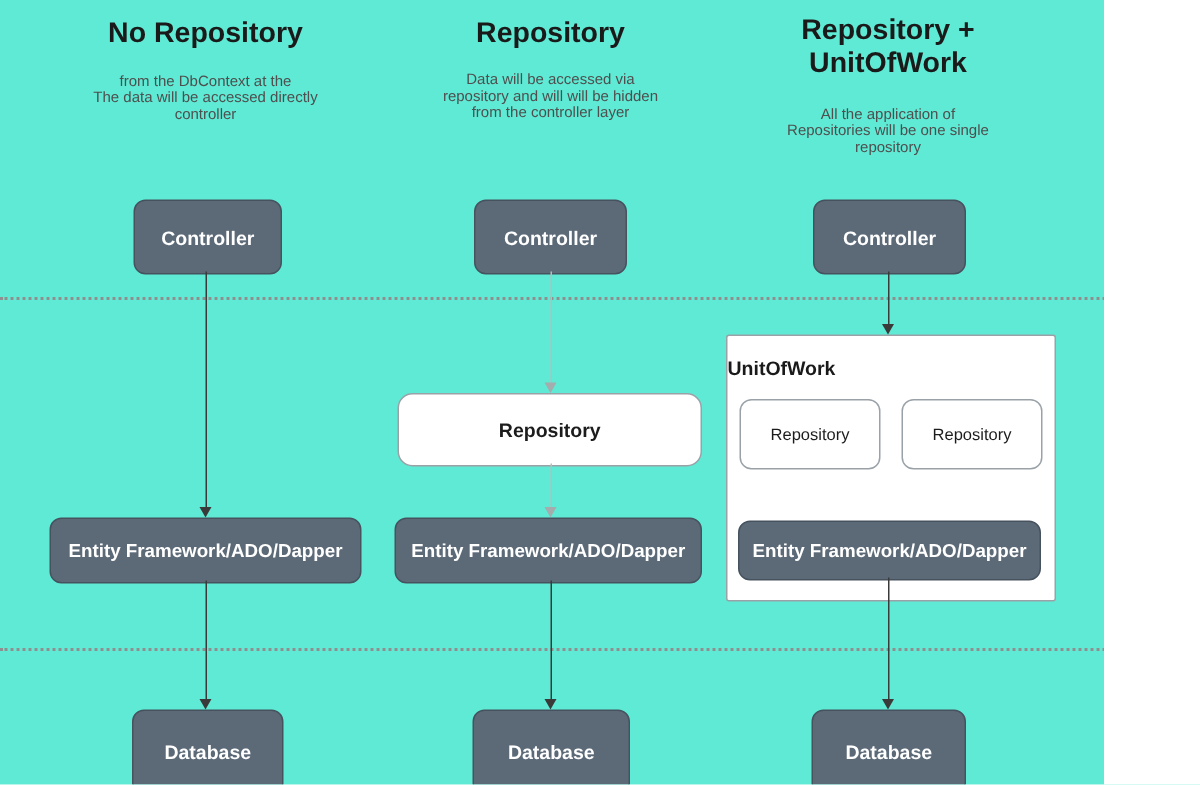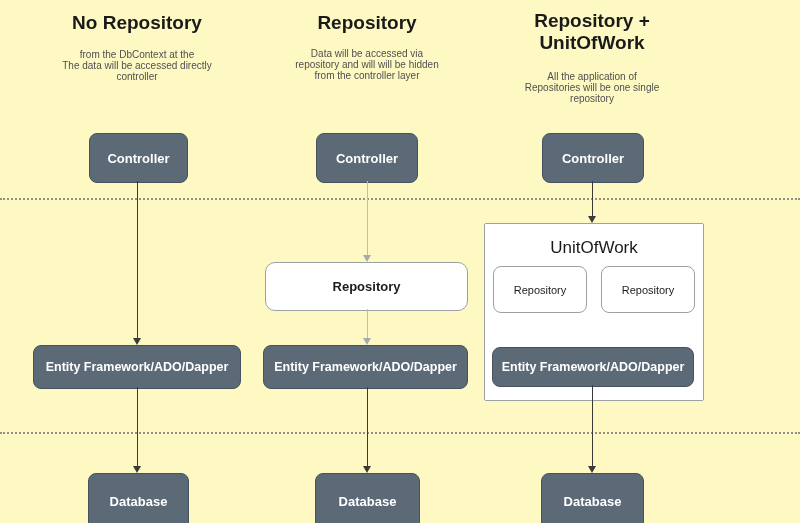--- a/index.html
+++ b/index.html
@@ -1,18 +1,18 @@
 <!DOCTYPE html>
 <html><head>
 <meta charset="utf-8">
 <style>
   html,body { margin:0; padding:0; background:#ffffff; }
   .canvas {
-    position:relative; width:800px; height:523px; overflow:hidden;
-    background:#fef9c3; font-family:"Liberation Sans", sans-serif;
+    position:relative; width:736px; height:523px; overflow:hidden;
+    background:#5eead4; font-family:"Liberation Sans", sans-serif;
   }
   .col-title {
     position:absolute; text-align:center; font-weight:bold;
     font-size:19px; line-height:1.18; color:#1a1a1a;
   }
   .col-desc {
     position:absolute; text-align:center; font-size:10px;
     line-height:11px; color:#4f4f4f;
   }
   .dark-node {
@@ -23,21 +23,21 @@
   .light-node {
     position:absolute; background:#ffffff; border:1px solid #9aa2a8;
     display:flex; align-items:center; justify-content:center;
     color:#1c1c1c; text-align:center;
   }
   .uow-container {
     position:absolute; background:#ffffff; border:1px solid #9aa2a8;
     border-radius:2px;
   }
   .uow-title {
-    text-align:center; font-weight:normal; font-size:17px;
+    font-weight:bold; font-size:13px;
     color:#1a1a1a; margin-top:14px;
   }
   .separator {
     position:absolute; left:0; width:800px; height:0;
     border-top:2px dotted #8f8f8f;
   }
   .vline { position:absolute; width:1px; background:#3a3a3a; }
   .vline.light { background:#b7bdbd; }
   .ahead {
     position:absolute; width:0; height:0;

